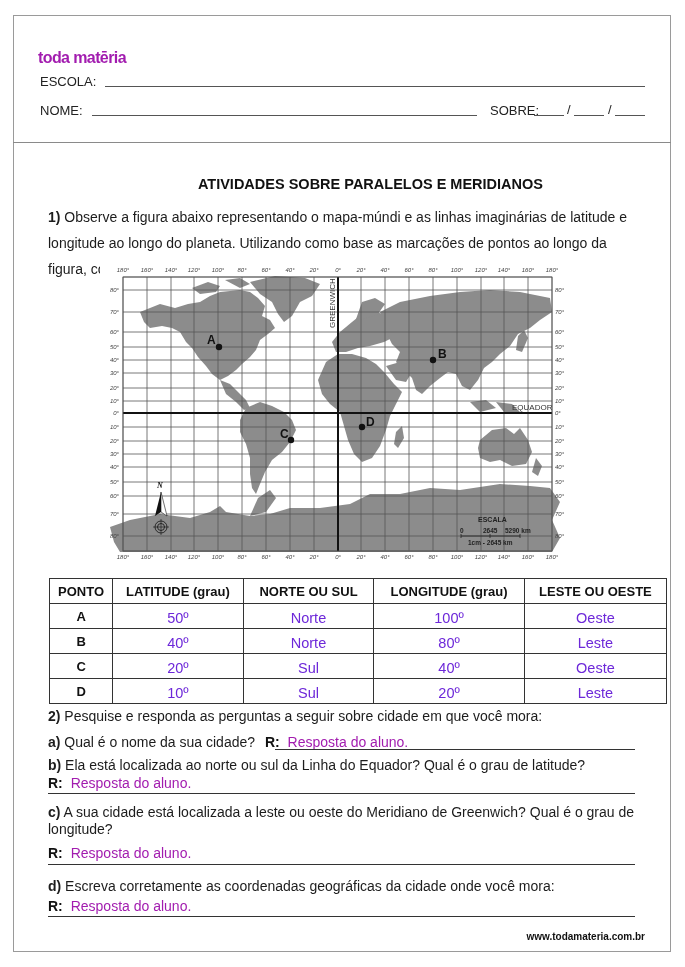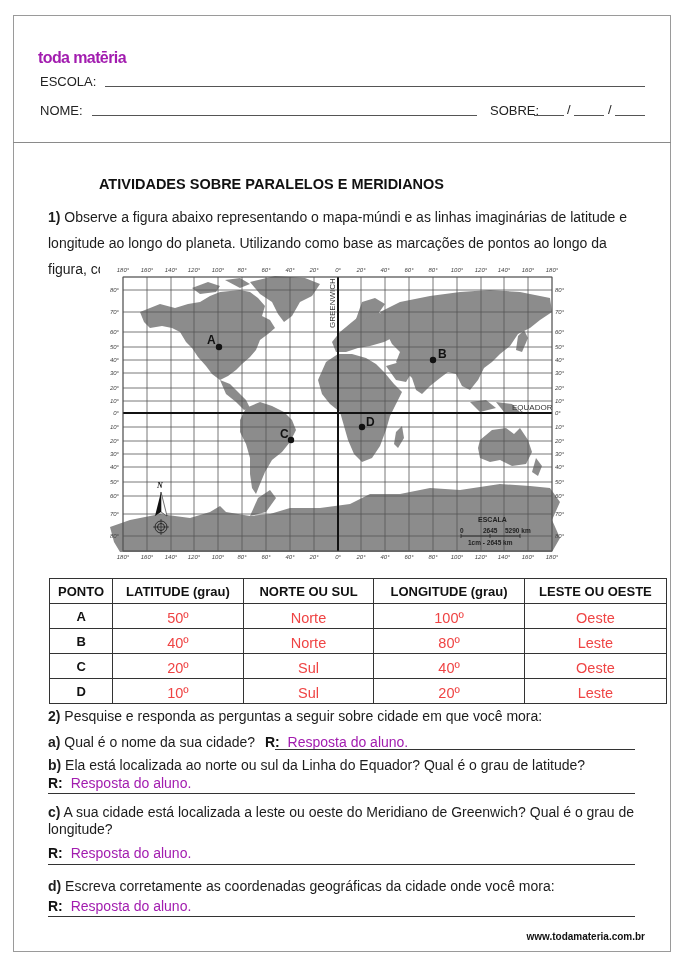--- a/index.html
+++ b/index.html
@@ -6,31 +6,31 @@
   body { width:685px; height:967px; position:relative; overflow:hidden;
          font-family:"Liberation Sans", "DejaVu Sans", sans-serif; color:#1c1c1c; }
   .page { position:absolute; left:13px; top:15px; width:658px; height:937px;
           border:1.5px solid #9a9a9a; box-sizing:border-box; }
   .header-sep { position:absolute; left:13px; top:142px; width:658px; height:0;
                 border-top:1.5px solid #8a8a8a; }
   .logo { position:absolute; left:38px; top:49px; font-size:16px; font-weight:bold;
           letter-spacing:-0.6px; color:#a21caf; }
   .field-label { position:absolute; font-size:13px; color:#222; }
   .line { position:absolute; border-bottom:1px solid #555; height:0; }
-  .title { position:absolute; left:0; width:543px; top:176px; text-align:center;
+  .title { position:absolute; left:0; width:543px; top:176px; text-align:right;
            font-size:14.5px; font-weight:bold; color:#111; }
   .q1 { position:absolute; left:48px; top:204px; width:590px; font-size:14px; line-height:26px; color:#1c1c1c; }
   .q1 b, .qtext b { font-weight:bold; }
   .map { position:absolute; left:100px; top:262px; width:470px; height:300px; }
   table.pts { position:absolute; left:49px; top:578px; width:618px; border-collapse:collapse;
               font-size:13px; }
   table.pts th, table.pts td { border:1.5px solid #333; text-align:center; padding:0; }
   table.pts th { height:24px; font-weight:bold; color:#111; font-size:13px; }
   table.pts td { height:20px; }
-  table.pts td.ans { color:#ef4444; font-size:14.5px; padding-top:4px; }
+  table.pts td.ans { color:#6d28d9; font-size:14.5px; padding-top:4px; }
   table.pts td.pt { font-weight:bold; color:#111; }
   .qtext { position:absolute; left:48px; font-size:14px; color:#1c1c1c; line-height:17px; width:590px; }
   .r { font-weight:bold; color:#111; }
   .ansr { color:#a21caf; }
   .uline { position:absolute; border-bottom:1.5px solid #333; height:0; }
   .footer { position:absolute; right:40px; top:931px; font-size:10px; font-weight:bold; color:#111; }
 </style>
 </head>
 <body>
 

